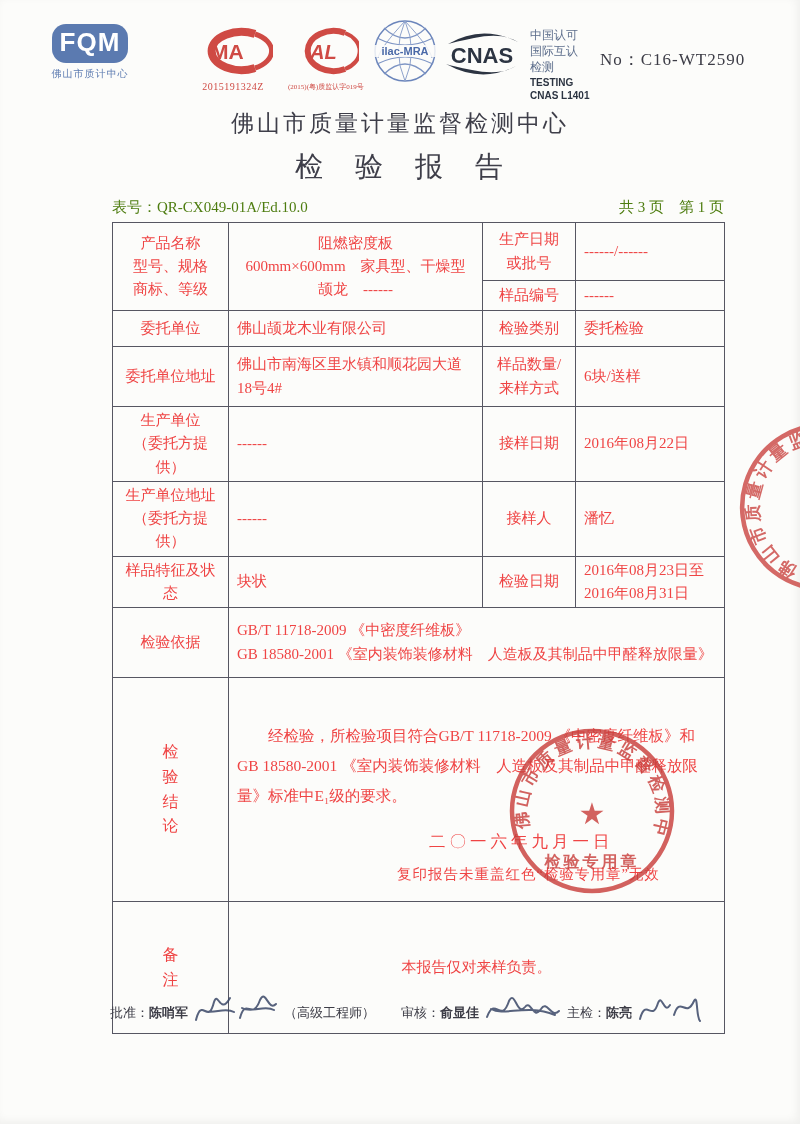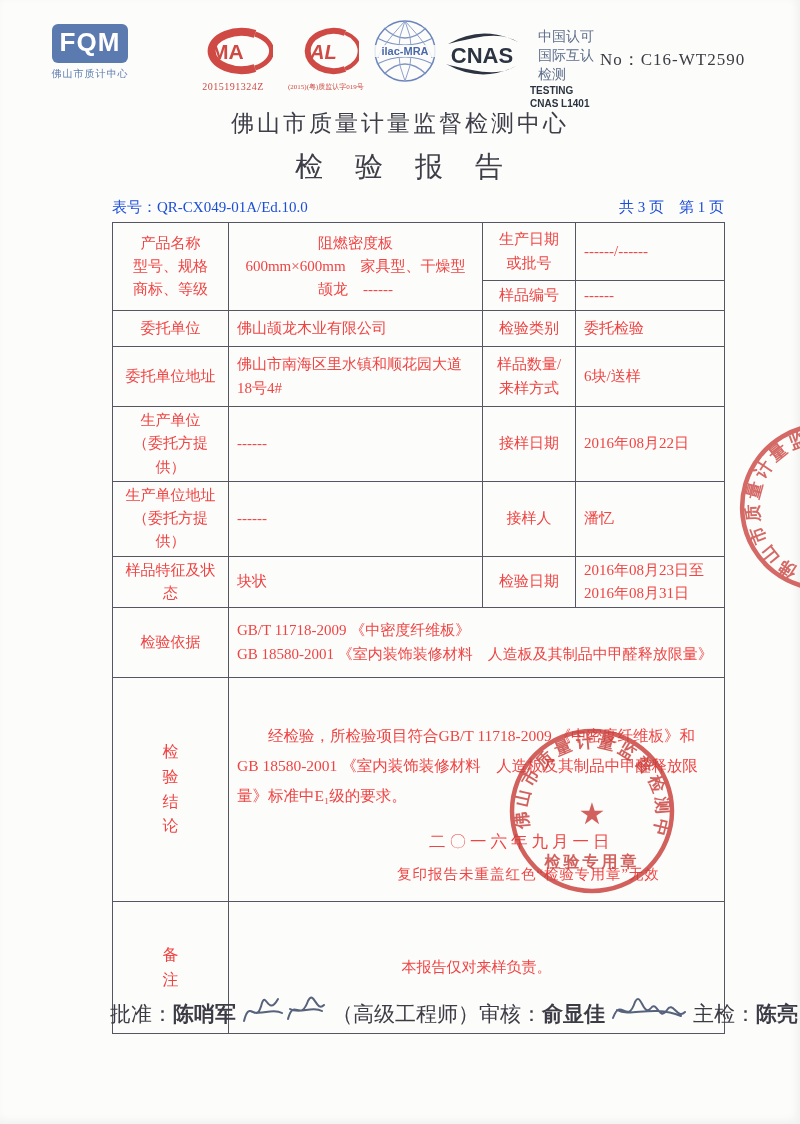--- a/index.html
+++ b/index.html
@@ -6,41 +6,41 @@
   body { background:#e8e8e6; font-family:"Liberation Serif", serif; }
   .page {
     position:relative; width:800px; height:1124px; margin:0 auto;
     background:#fcfcfa; overflow:hidden; color:#41414c;
     box-shadow: inset -3px -3px 8px rgba(0,0,0,0.05);
   }
 
   
   .hdr-fqm { position:absolute; left:40px; top:24px; width:100px; text-align:center; }
   .fqm-box { display:inline-block; background:#5b7ab0; color:#fff; font-family:"Liberation Sans",sans-serif;
-             font-weight:bold; font-size:26px; padding:3px 8px 5px; border-radius:6px; letter-spacing:1px; }
+             font-weight:bold; font-size:26px; padding:3px 8px 5px; border-radius:14px; letter-spacing:1px; }
   .fqm-cap { margin-top:4px; font-size:10px; color:#5b7ab0; letter-spacing:1px; }
 
   .hdr-logo { position:absolute; text-align:center; }
   .logo-num { font-size:10px; color:#cf4a44; margin-top:1px; letter-spacing:.5px; }
   .logo-num-sm { font-size:7px; color:#cf4a44; margin-top:2px; }
 
   .cnas-txt { position:absolute; left:530px; top:27px; font-family:"Liberation Sans",sans-serif; }
-  .cnas-cn { font-size:14px; color:#5d6e8c; line-height:1.35; white-space:pre-line;margin-left:8px; }
+  .cnas-cn { font-size:12px; color:#5d6e8c; line-height:1.35; white-space:pre-line; }
   .cnas-en { font-size:10px; font-weight:bold; color:#2c3442; line-height:1.3; }
 
   .report-no { position:absolute; left:600px; top:48px; font-size:17px; color:#3c3c46; letter-spacing:1px; }
 
   
   .org-title { position:absolute; top:108px; width:100%; text-align:center;
                font-size:23px; letter-spacing:3px; color:#3e3e49; }
   .report-title { position:absolute; top:148px; width:100%; text-align:center;
                   font-size:28px; color:#3e3e49; letter-spacing:2px; }
 
   .meta-row { position:absolute; left:112px; top:198px; width:612px; display:flex;
-              justify-content:space-between; font-size:15px; color:#1d4ed8; }
+              justify-content:space-between; font-size:15px; color:#4d7c0f; }
 
   
   table.rpt { position:absolute; left:112px; top:222px; width:612px;
               border-collapse:collapse; table-layout:fixed; font-size:15px; color:#ef4444; }
   table.rpt td { border:1.5px solid #565662; padding:2px 8px; line-height:1.55;
                  white-space:pre-line; vertical-align:middle; }
   td.lbl { text-align:center; padding:2px 4px; }
   td.val { text-align:left; padding-left:12px; }
   td.val-c { text-align:center; }
   .r1a { height:58px; } .r1b { height:30px; } .r2 { height:36px; }
@@ -54,21 +54,21 @@
   .concl-date { position:absolute; left:200px; bottom:46px; font-size:16.5px; letter-spacing:4px; }
   .concl-notice { position:absolute; left:168px; bottom:16px; font-size:14.5px; letter-spacing:1px; }
 
   
   .stamp { position:absolute; pointer-events:none; }
   .stamp-big { left:505px; top:724px; width:174px; height:174px; opacity:.82; }
   .stamp-edge { left:735px; top:418px; width:178px; height:178px; opacity:.78; transform:rotate(-52deg); }
 
   
   .footer { position:absolute; left:110px; top:1000px; width:640px; display:flex;
-            align-items:center; font-size:21px; color:#3c3c46; white-space:nowrap; }
+            align-items:center; font-size:13px; color:#3c3c46; white-space:nowrap; }
   .footer .nm { font-weight:bold; }
   .sig { flex:none; margin:-14px 2px -8px; }
 </style>
 </head>
 <body>
 
 <div class="page">
 
   <div class="hdr-fqm">
     <div class="fqm-box">FQM</div>

